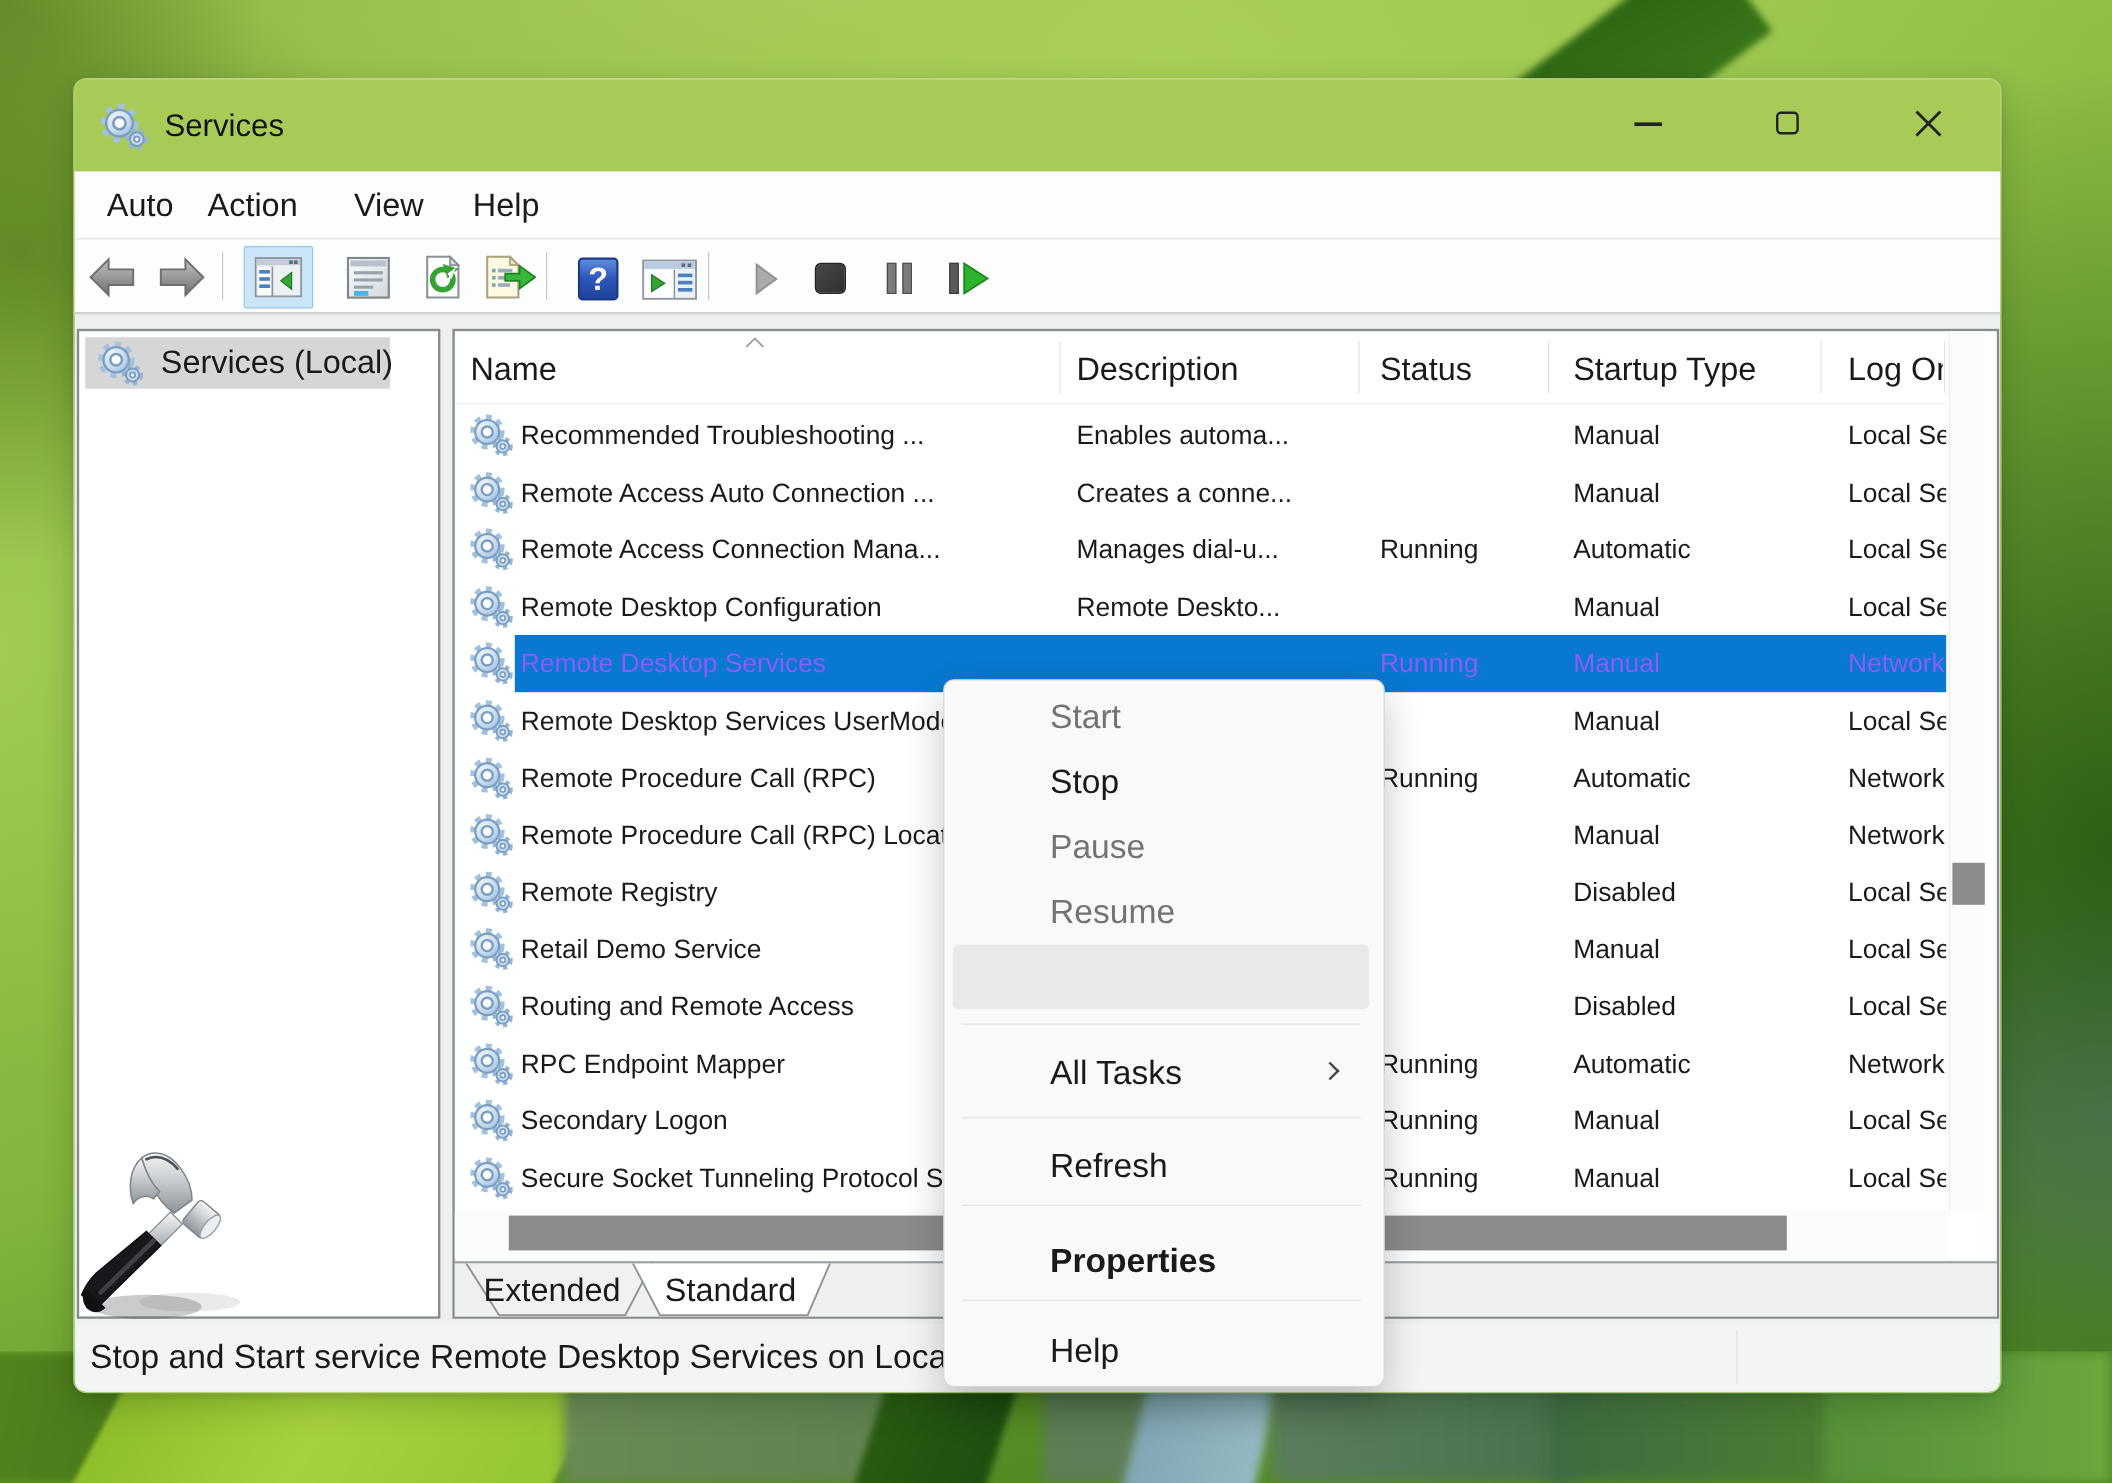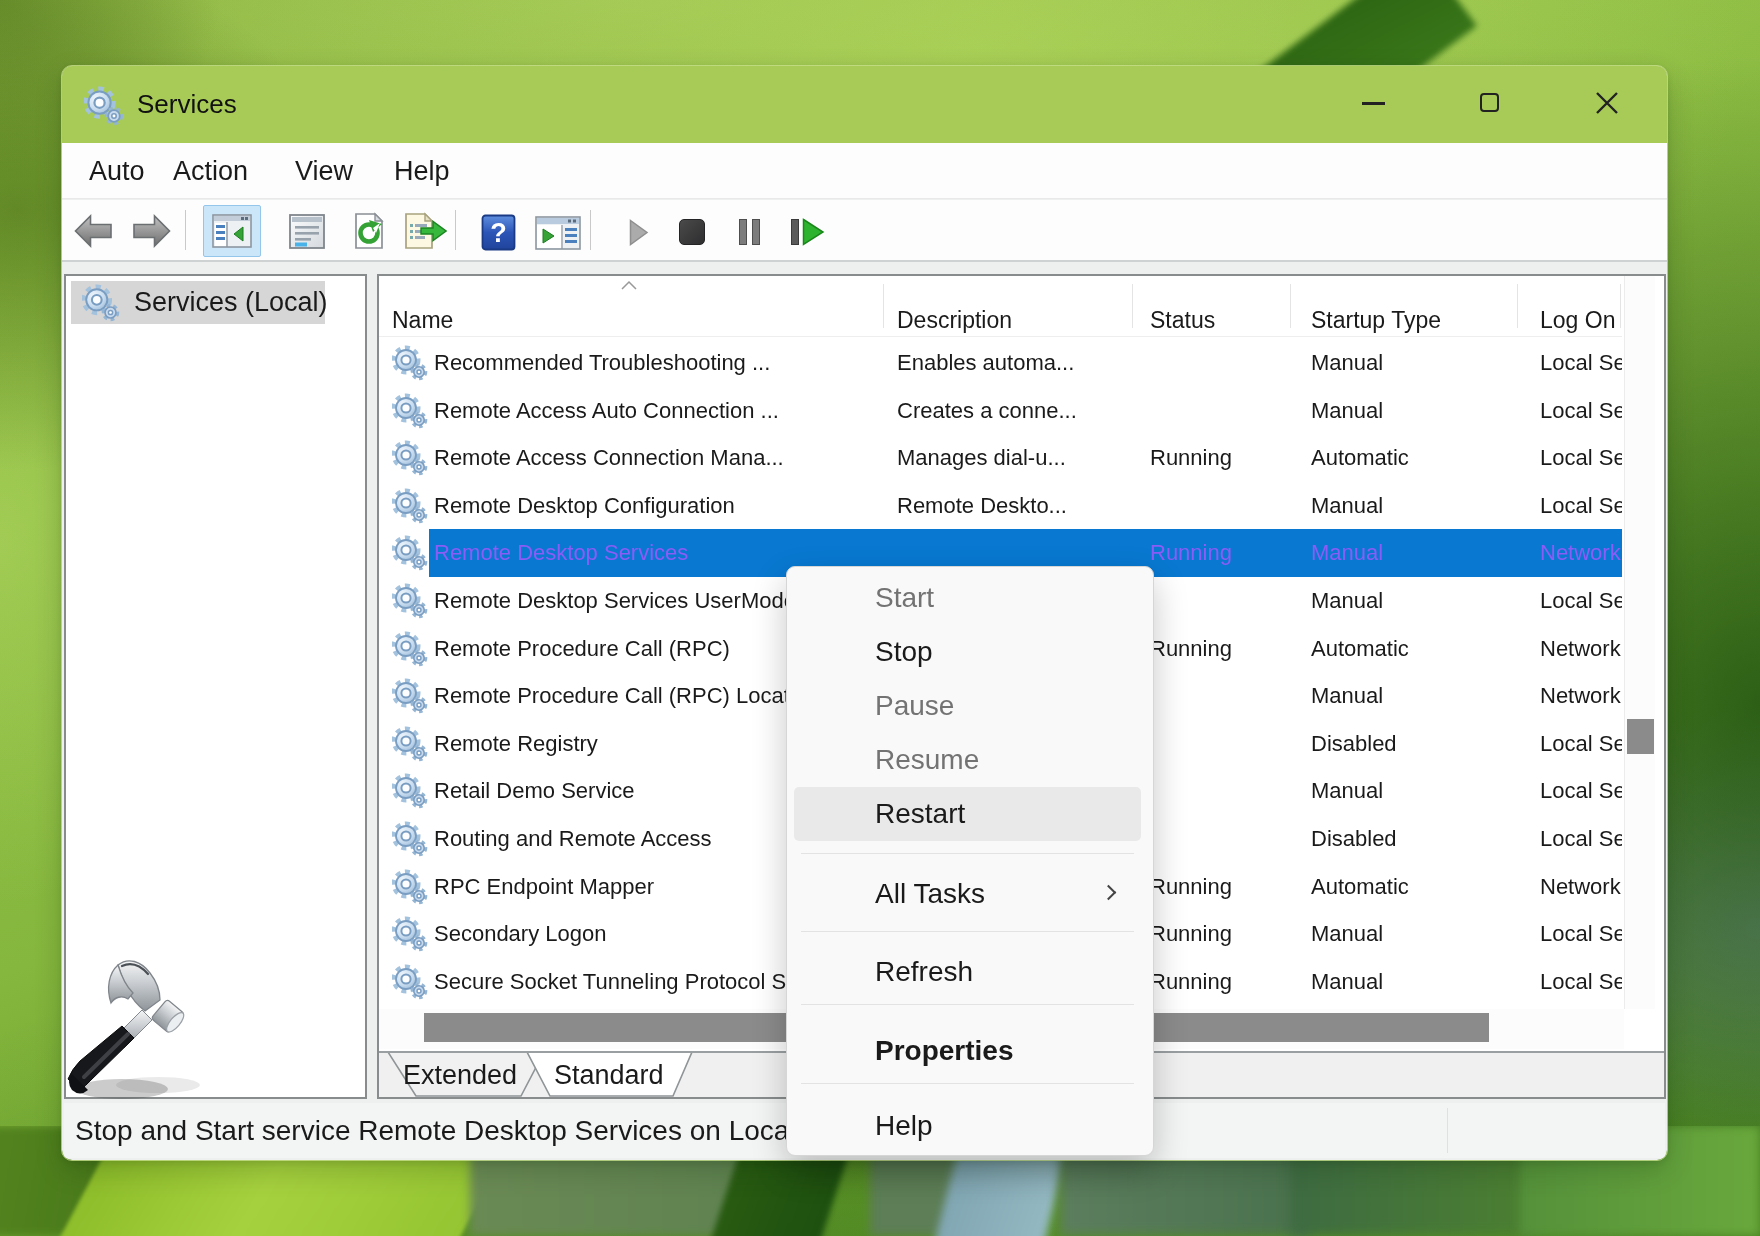--- a/index.html
+++ b/index.html
@@ -29,21 +29,21 @@
 #menubar{left:0;top:77px;width:100%;height:56px;background:#fdfdfd;border-bottom:1px solid #e9e9e9}
 .mi{position:absolute;top:77px;height:56px;line-height:56px;font-size:27px}
 #toolbar{left:0;top:134px;width:100%;height:62px;background:#fdfdfd;border-bottom:2px solid #cfd2d3}
 .tsep{position:absolute;top:10px;width:1px;height:40px;background:#c9c9c9}
 
 #lpanel{left:2px;top:208px;width:303px;height:825px;background:#fff;border:2px solid #888c8d}
 #lsel{position:absolute;left:5px;top:5px;width:254px;height:43px;background:#d6d6d6}
 #lseltext{position:absolute;left:68px;top:5px;height:59px;line-height:43px;font-size:27px}
 #rpanel{left:315px;top:208px;width:1289px;height:825px;background:#fff;border:2px solid #888c8d}
 .hsep{position:absolute;top:8px;width:1px;height:44px;background:#e4e4e4}
-.hdr{position:absolute;top:12px;height:60px;line-height:64px;font-size:23px;white-space:nowrap}
+.hdr{position:absolute;top:0;height:60px;line-height:64px;font-size:27px;white-space:nowrap}
 #hdrline{position:absolute;left:0;top:60px;width:1243px;height:1px;background:#eee}
 .row{position:absolute;left:0;width:1243px;height:48px;overflow:hidden}
 .cell{position:absolute;top:0;height:48px;line-height:48px;font-size:22px;white-space:nowrap}
 .nm{left:55px;width:448px;overflow:hidden}
 .ds{left:518px;width:232px;overflow:hidden}
 .st{left:771px}
 .su{left:932px}
 .lg{left:1161px;width:82px;overflow:hidden}
 .rgear{position:absolute;left:13px;top:6px}
 #selrow{position:absolute;left:50px;top:0;width:1193px;height:48px;background:#0878d0}
@@ -373,21 +373,20 @@
   <div id="status" class="abs">Stop and Start service Remote Desktop Services on Local Computer</div>
   <div id="statsep" class="abs"></div>
 </div>
 
 <div id="menu" class="abs">
   <div id="hl"></div>
   <div class="mitem dis" style="top:4px">Start</div>
   <div class="mitem" style="top:58px">Stop</div>
   <div class="mitem dis" style="top:112px">Pause</div>
   <div class="mitem dis" style="top:166px">Resume</div>
-  <div class="mitem" style="top:220px">Restart</div>
   <div class="msep" style="top:286px"></div>
   <div class="mitem" style="top:300px">All Tasks</div>
   <div id="chev"></div>
   <div class="msep" style="top:364px"></div>
   <div class="mitem" style="top:378px">Refresh</div>
   <div class="msep" style="top:437px"></div>
   <div class="mitem" style="top:457px;font-weight:bold">Properties</div>
   <div class="msep" style="top:516px"></div>
   <div class="mitem" style="top:532px">Help</div>
 </div>

